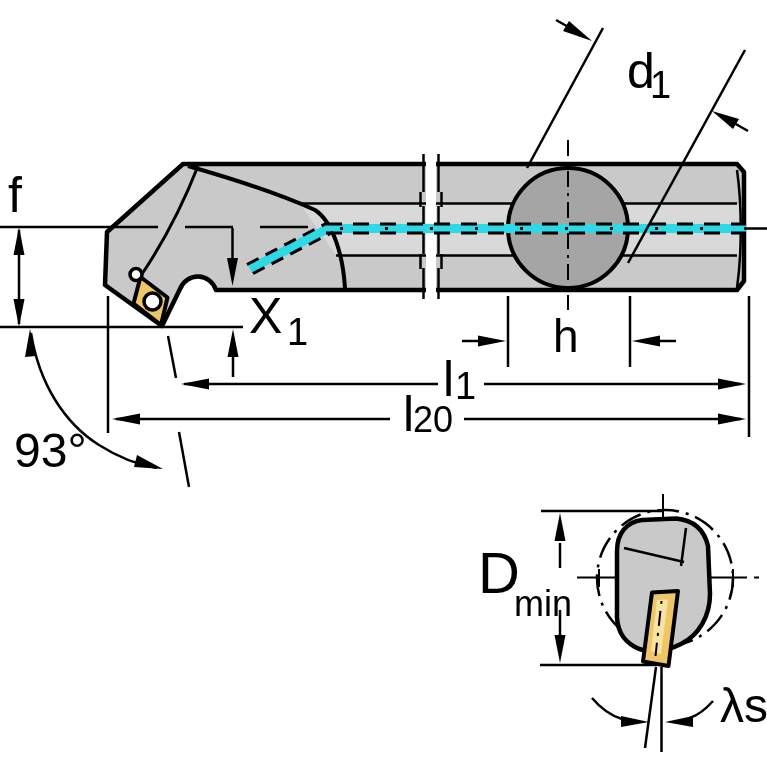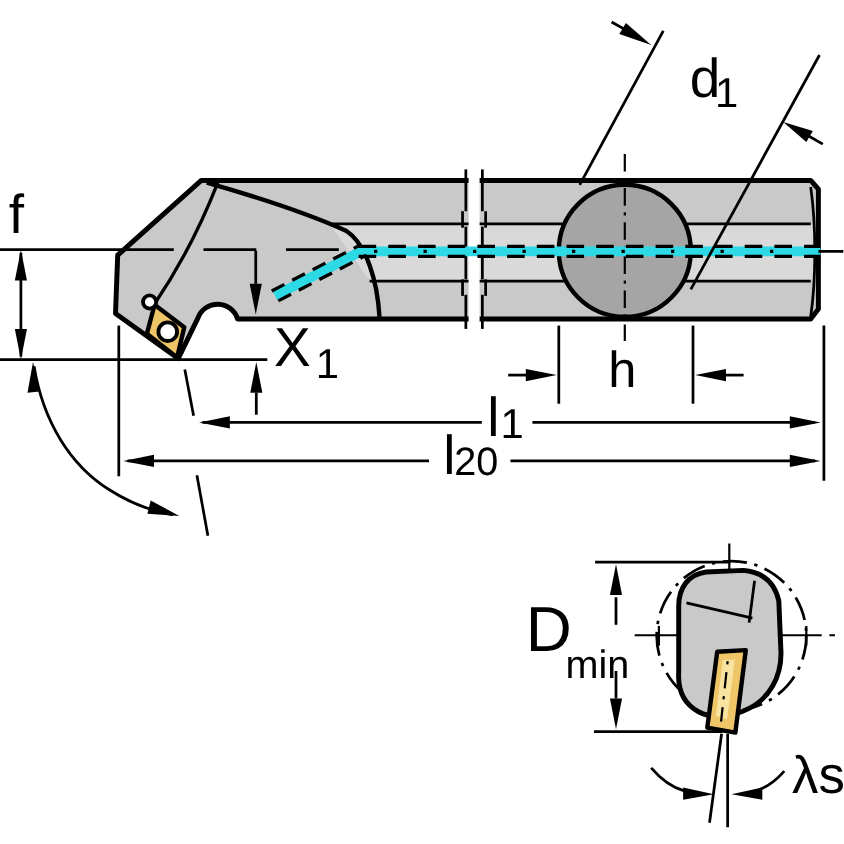--- a/index.html
+++ b/index.html
@@ -192,20 +192,21 @@
       <polygon points="649,722 621,716 621,727" stroke="none"></polygon>
       <path d="M 713,701 C 705,710 698,715 690,718" fill="none"></path>
       <polygon points="665,722 693,716 693,727" stroke="none"></polygon>
     </g>
   </g>
 </svg>
 
   <div class="lbl f-lbl">f</div>
   <div class="lbl x1-main">X</div>
   <div class="lbl x1-sub">1</div>
+  <div class="lbl deg-lbl">93°</div>
   <div class="lbl l1-main">l</div>
   <div class="lbl l1-sub">1</div>
   <div class="lbl l20-main">l</div>
   <div class="lbl l20-sub">20</div>
   <div class="lbl d1-main">d</div>
   <div class="lbl d1-sub">1</div>
   <div class="lbl h-lbl">h</div>
   <div class="lbl dmin-main">D</div>
   <div class="lbl dmin-sub">min</div>
   <div class="lbl ls-lbl">λs</div>

